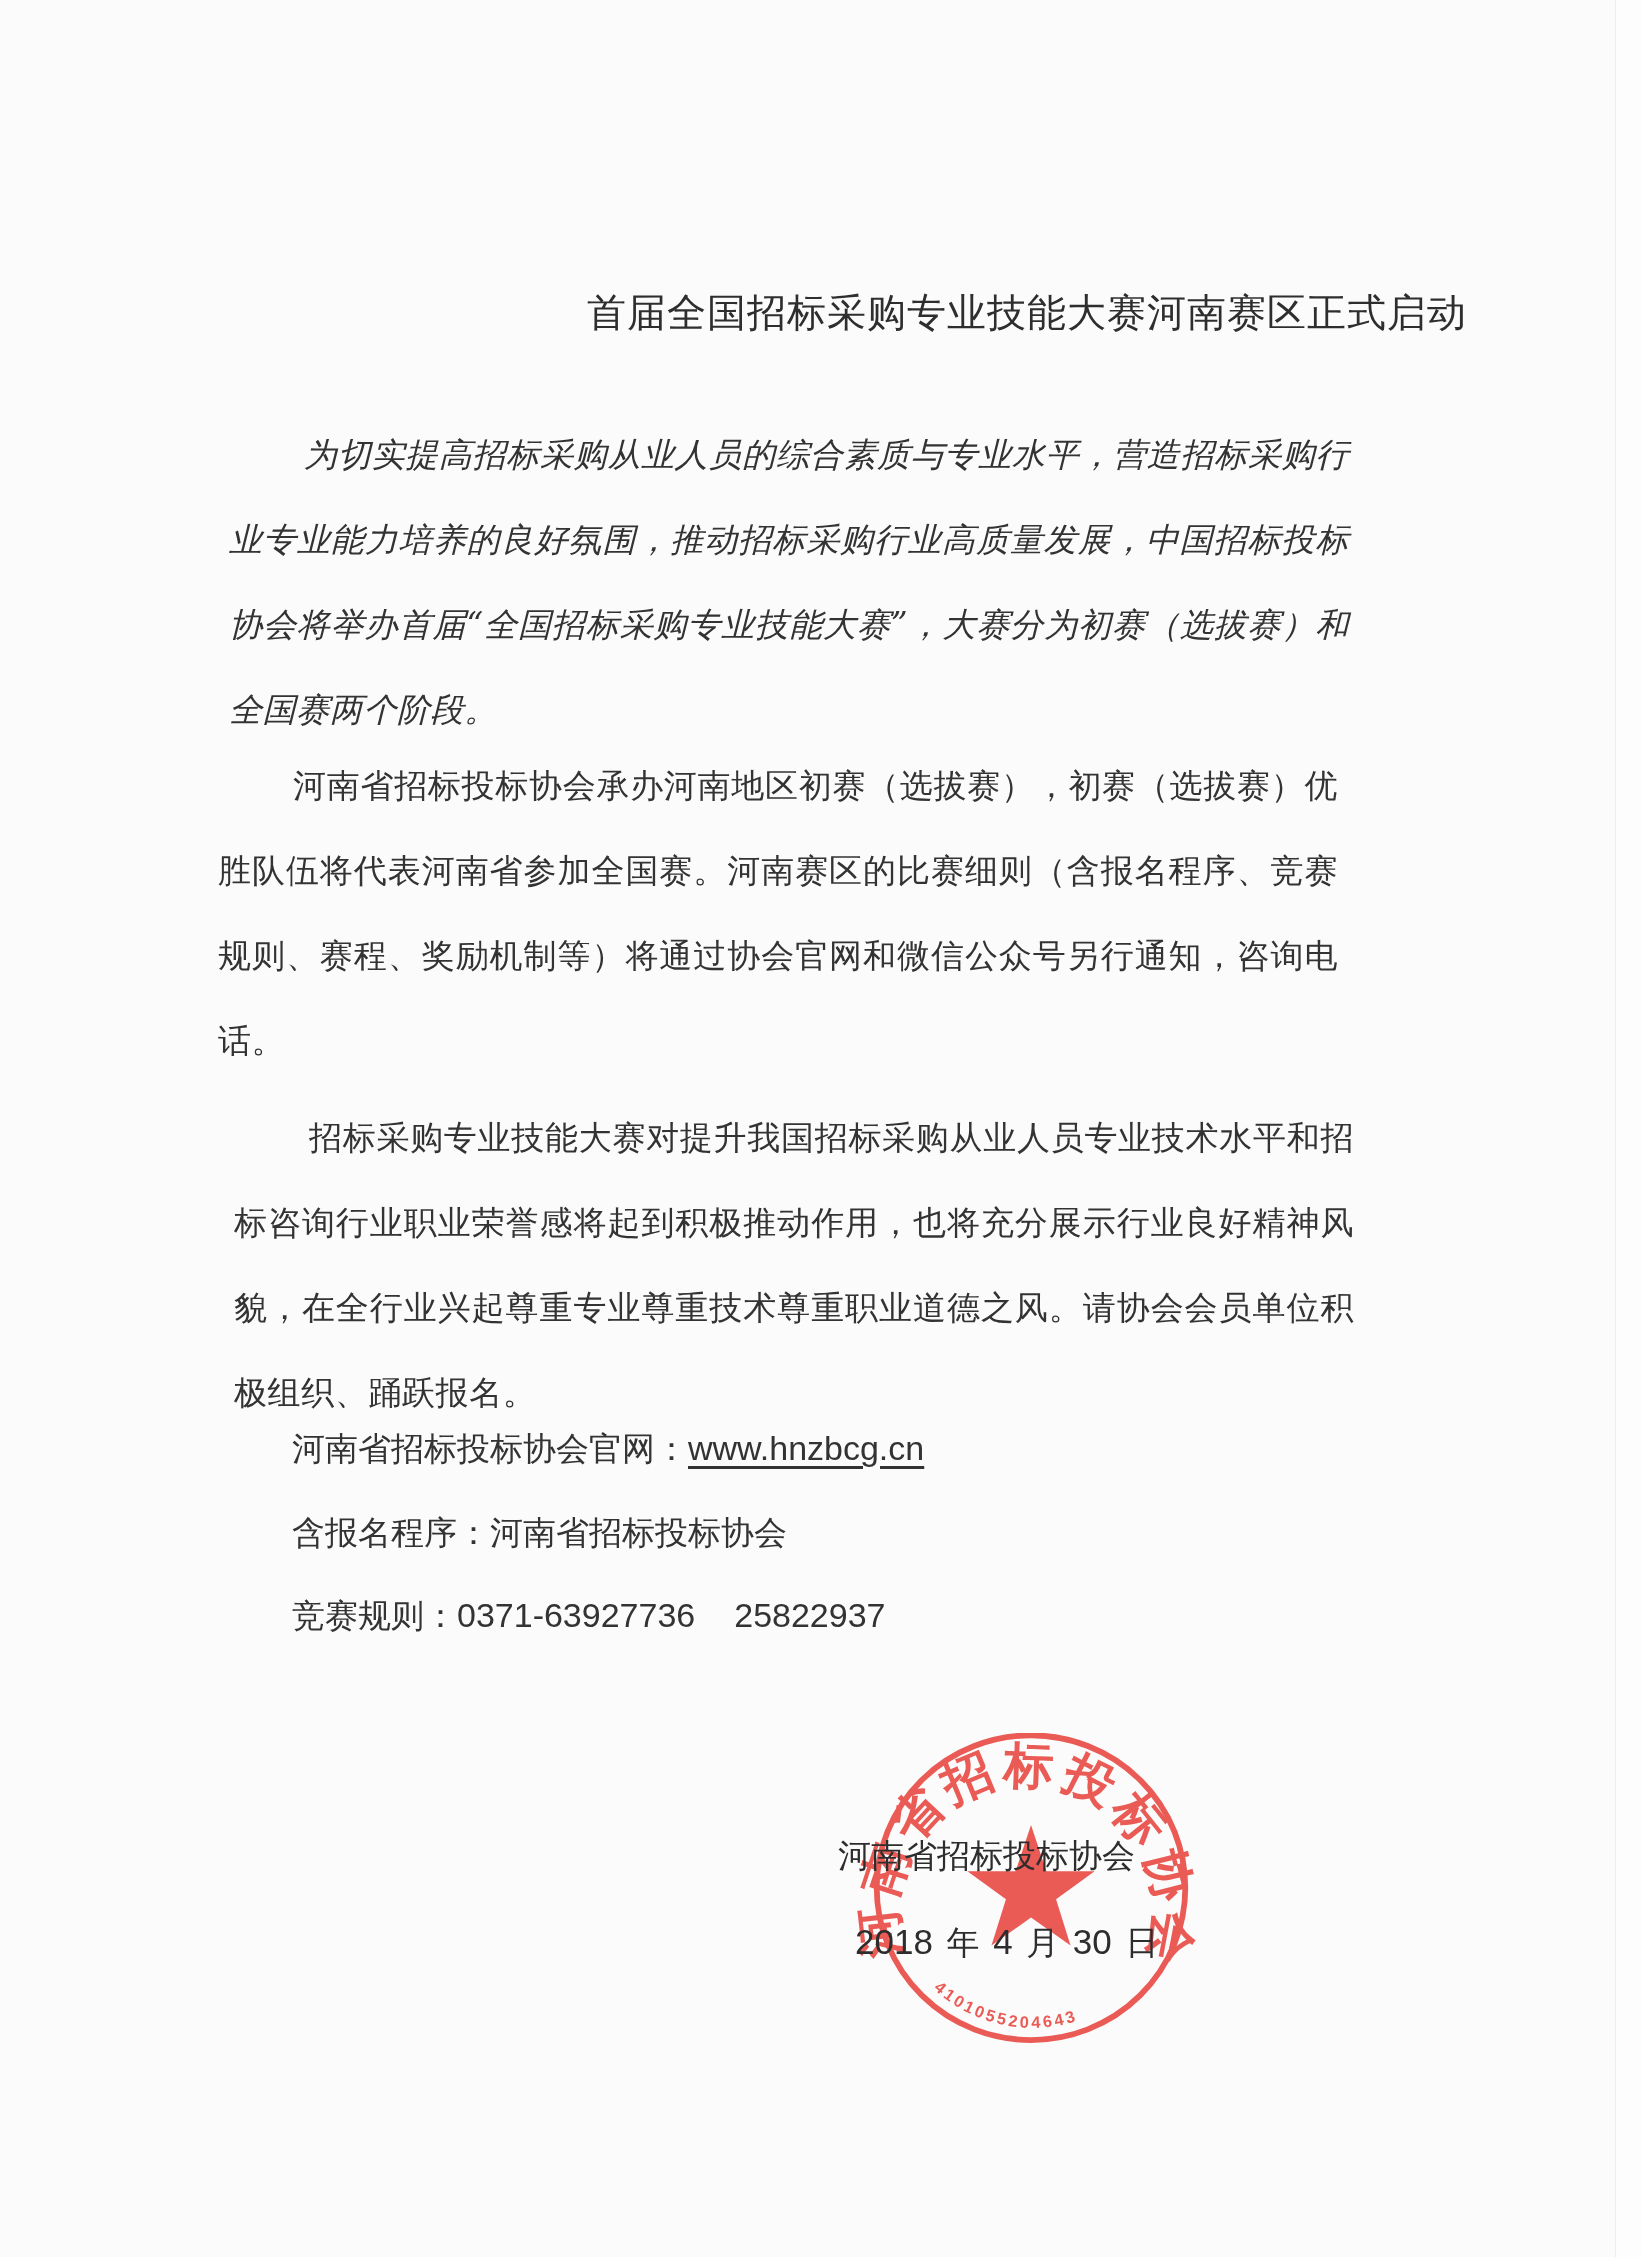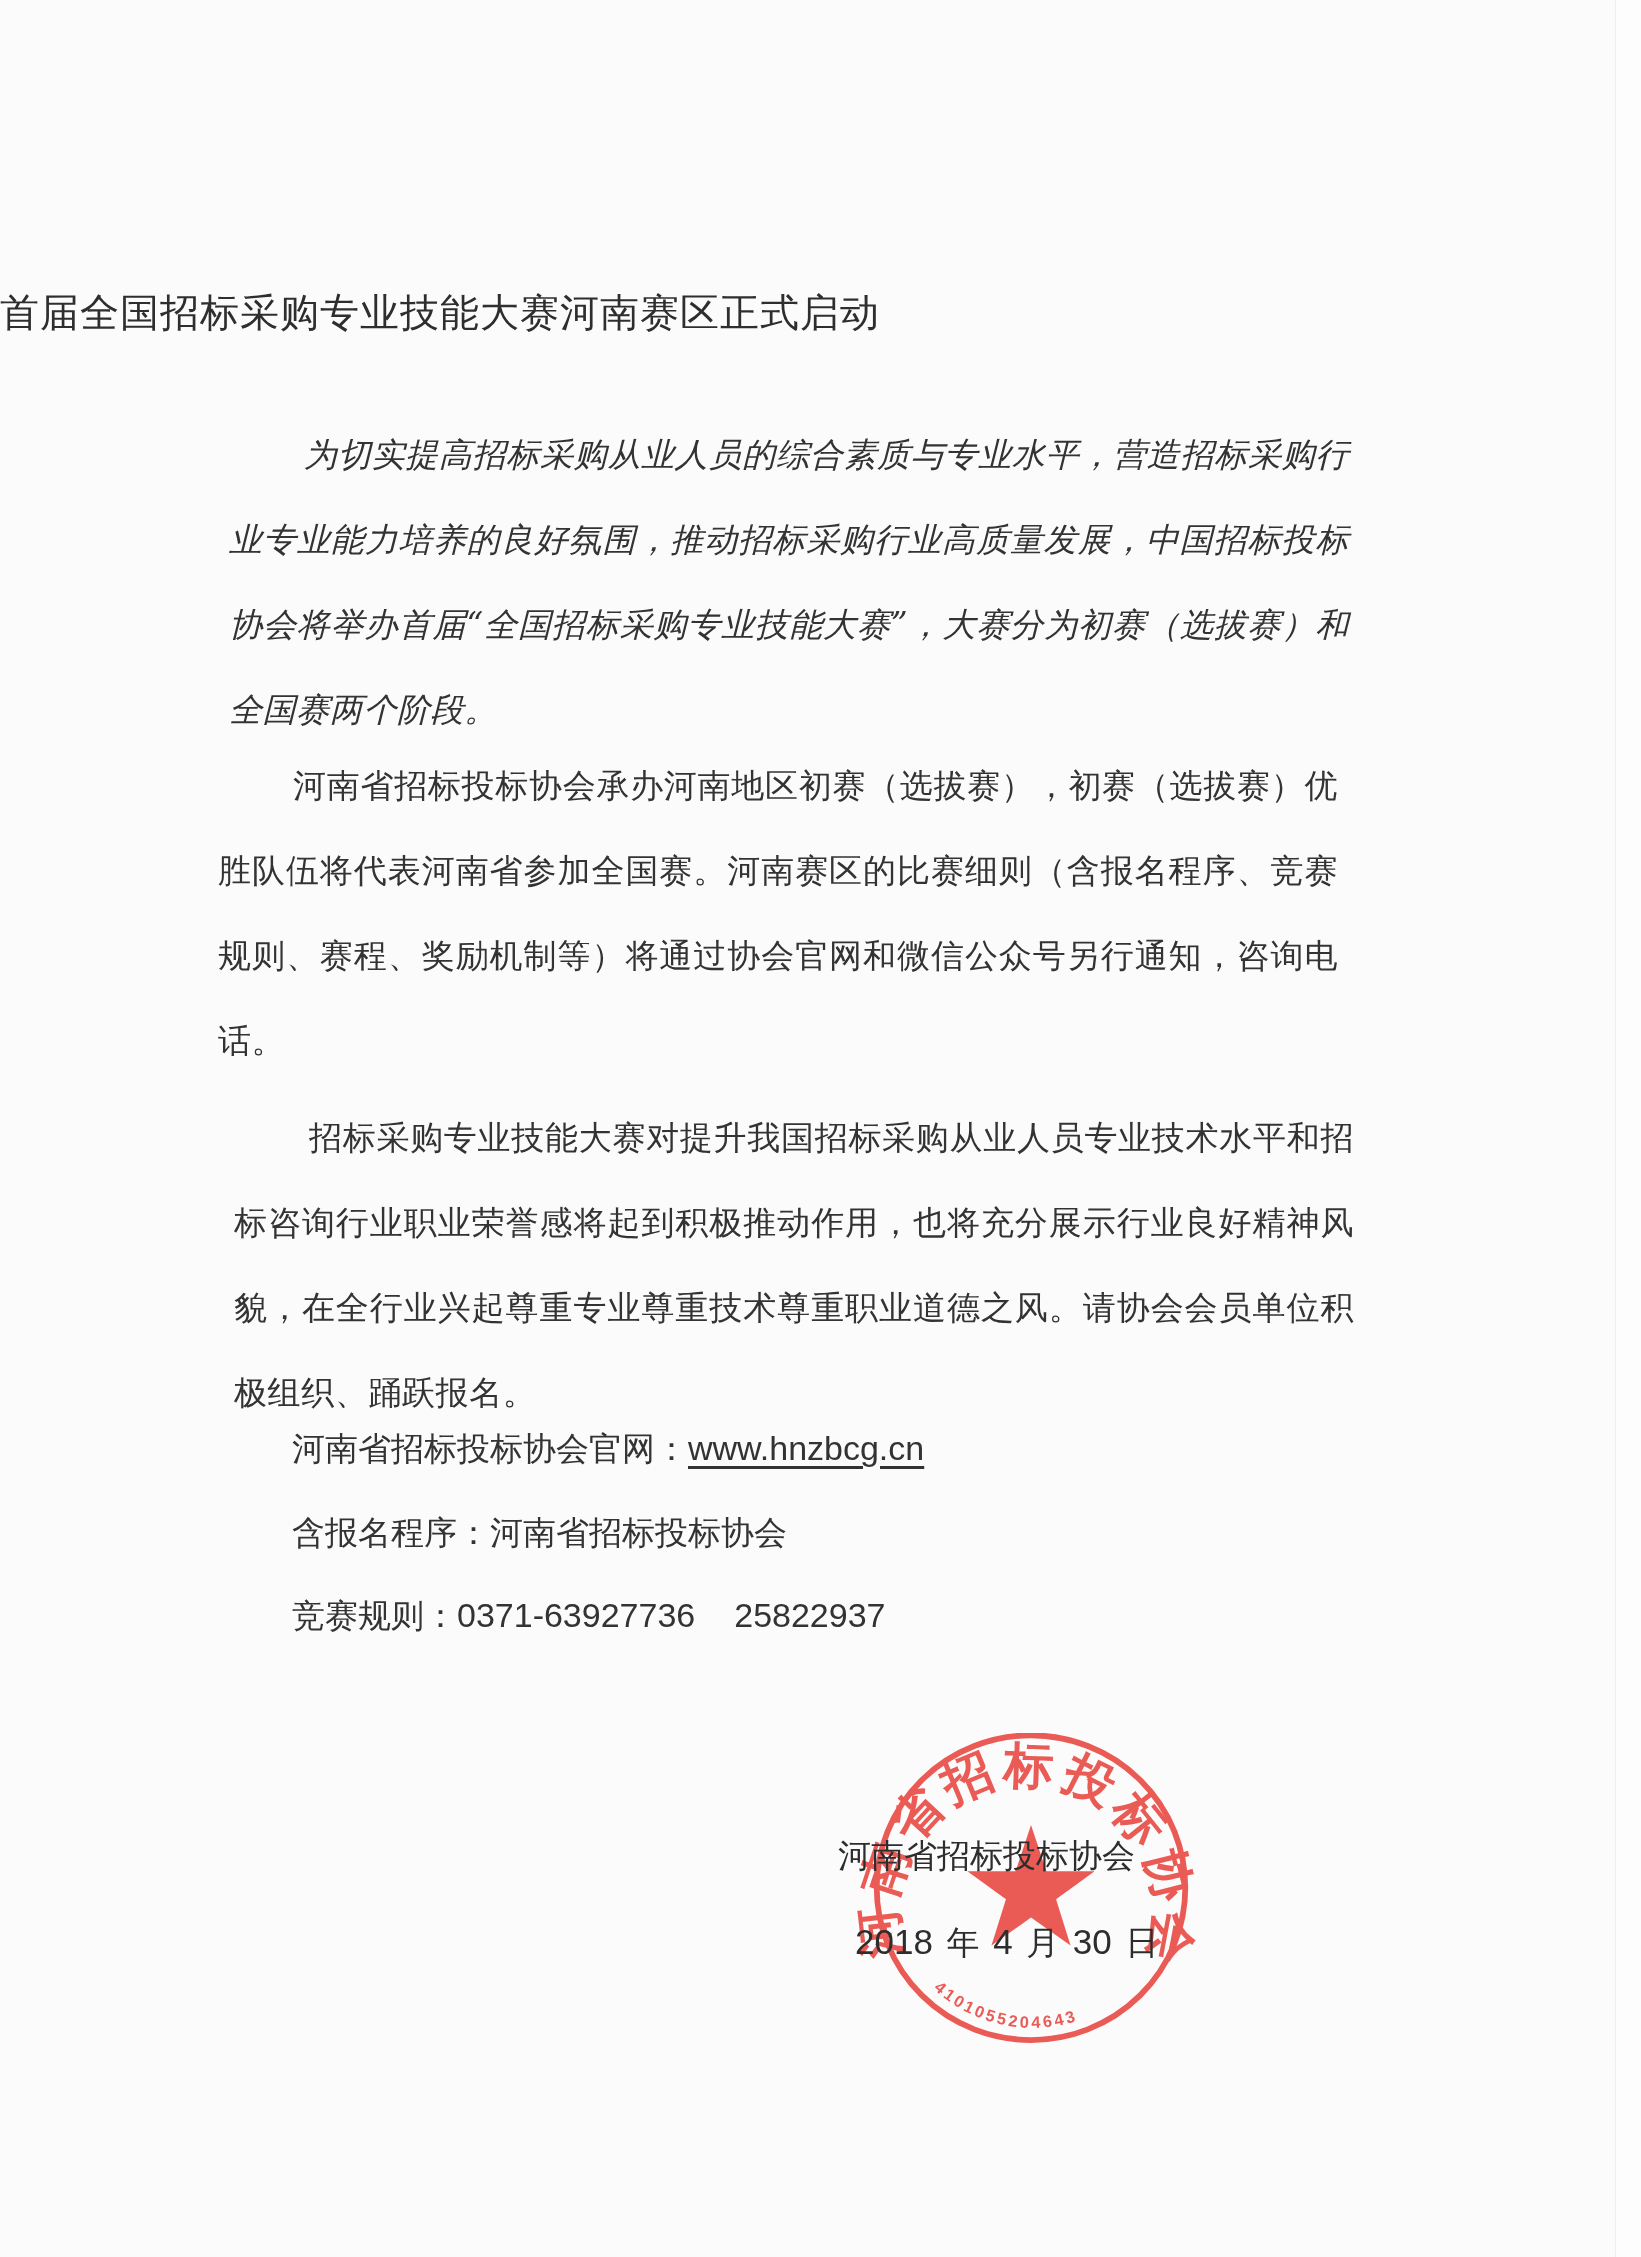--- a/index.html
+++ b/index.html
@@ -10,21 +10,21 @@
     overflow: hidden;
     font-family: "DejaVu Sans", sans-serif;
     color: #333;
   }
   .page-edge {
     position: absolute; top: 0; right: 0; width: 25px; height: 2257px;
     background: #fdfdfd; border-left: 1px solid #eee;
   }
   .title {
     position: absolute; left: 0; width: 1467px; top: 286px;
-    text-align: left;
+    text-align: right;
     font-family: "DejaVu Serif", serif;
     font-size: 39px; letter-spacing: 1px;
     color: #2e2e2e;
   }
   .para {
     position: absolute; left: 218px; width: 1120px;
     font-family: "DejaVu Serif", serif;
     font-size: 33px; line-height: 85px;
     color: #333;
     text-align: justify;

